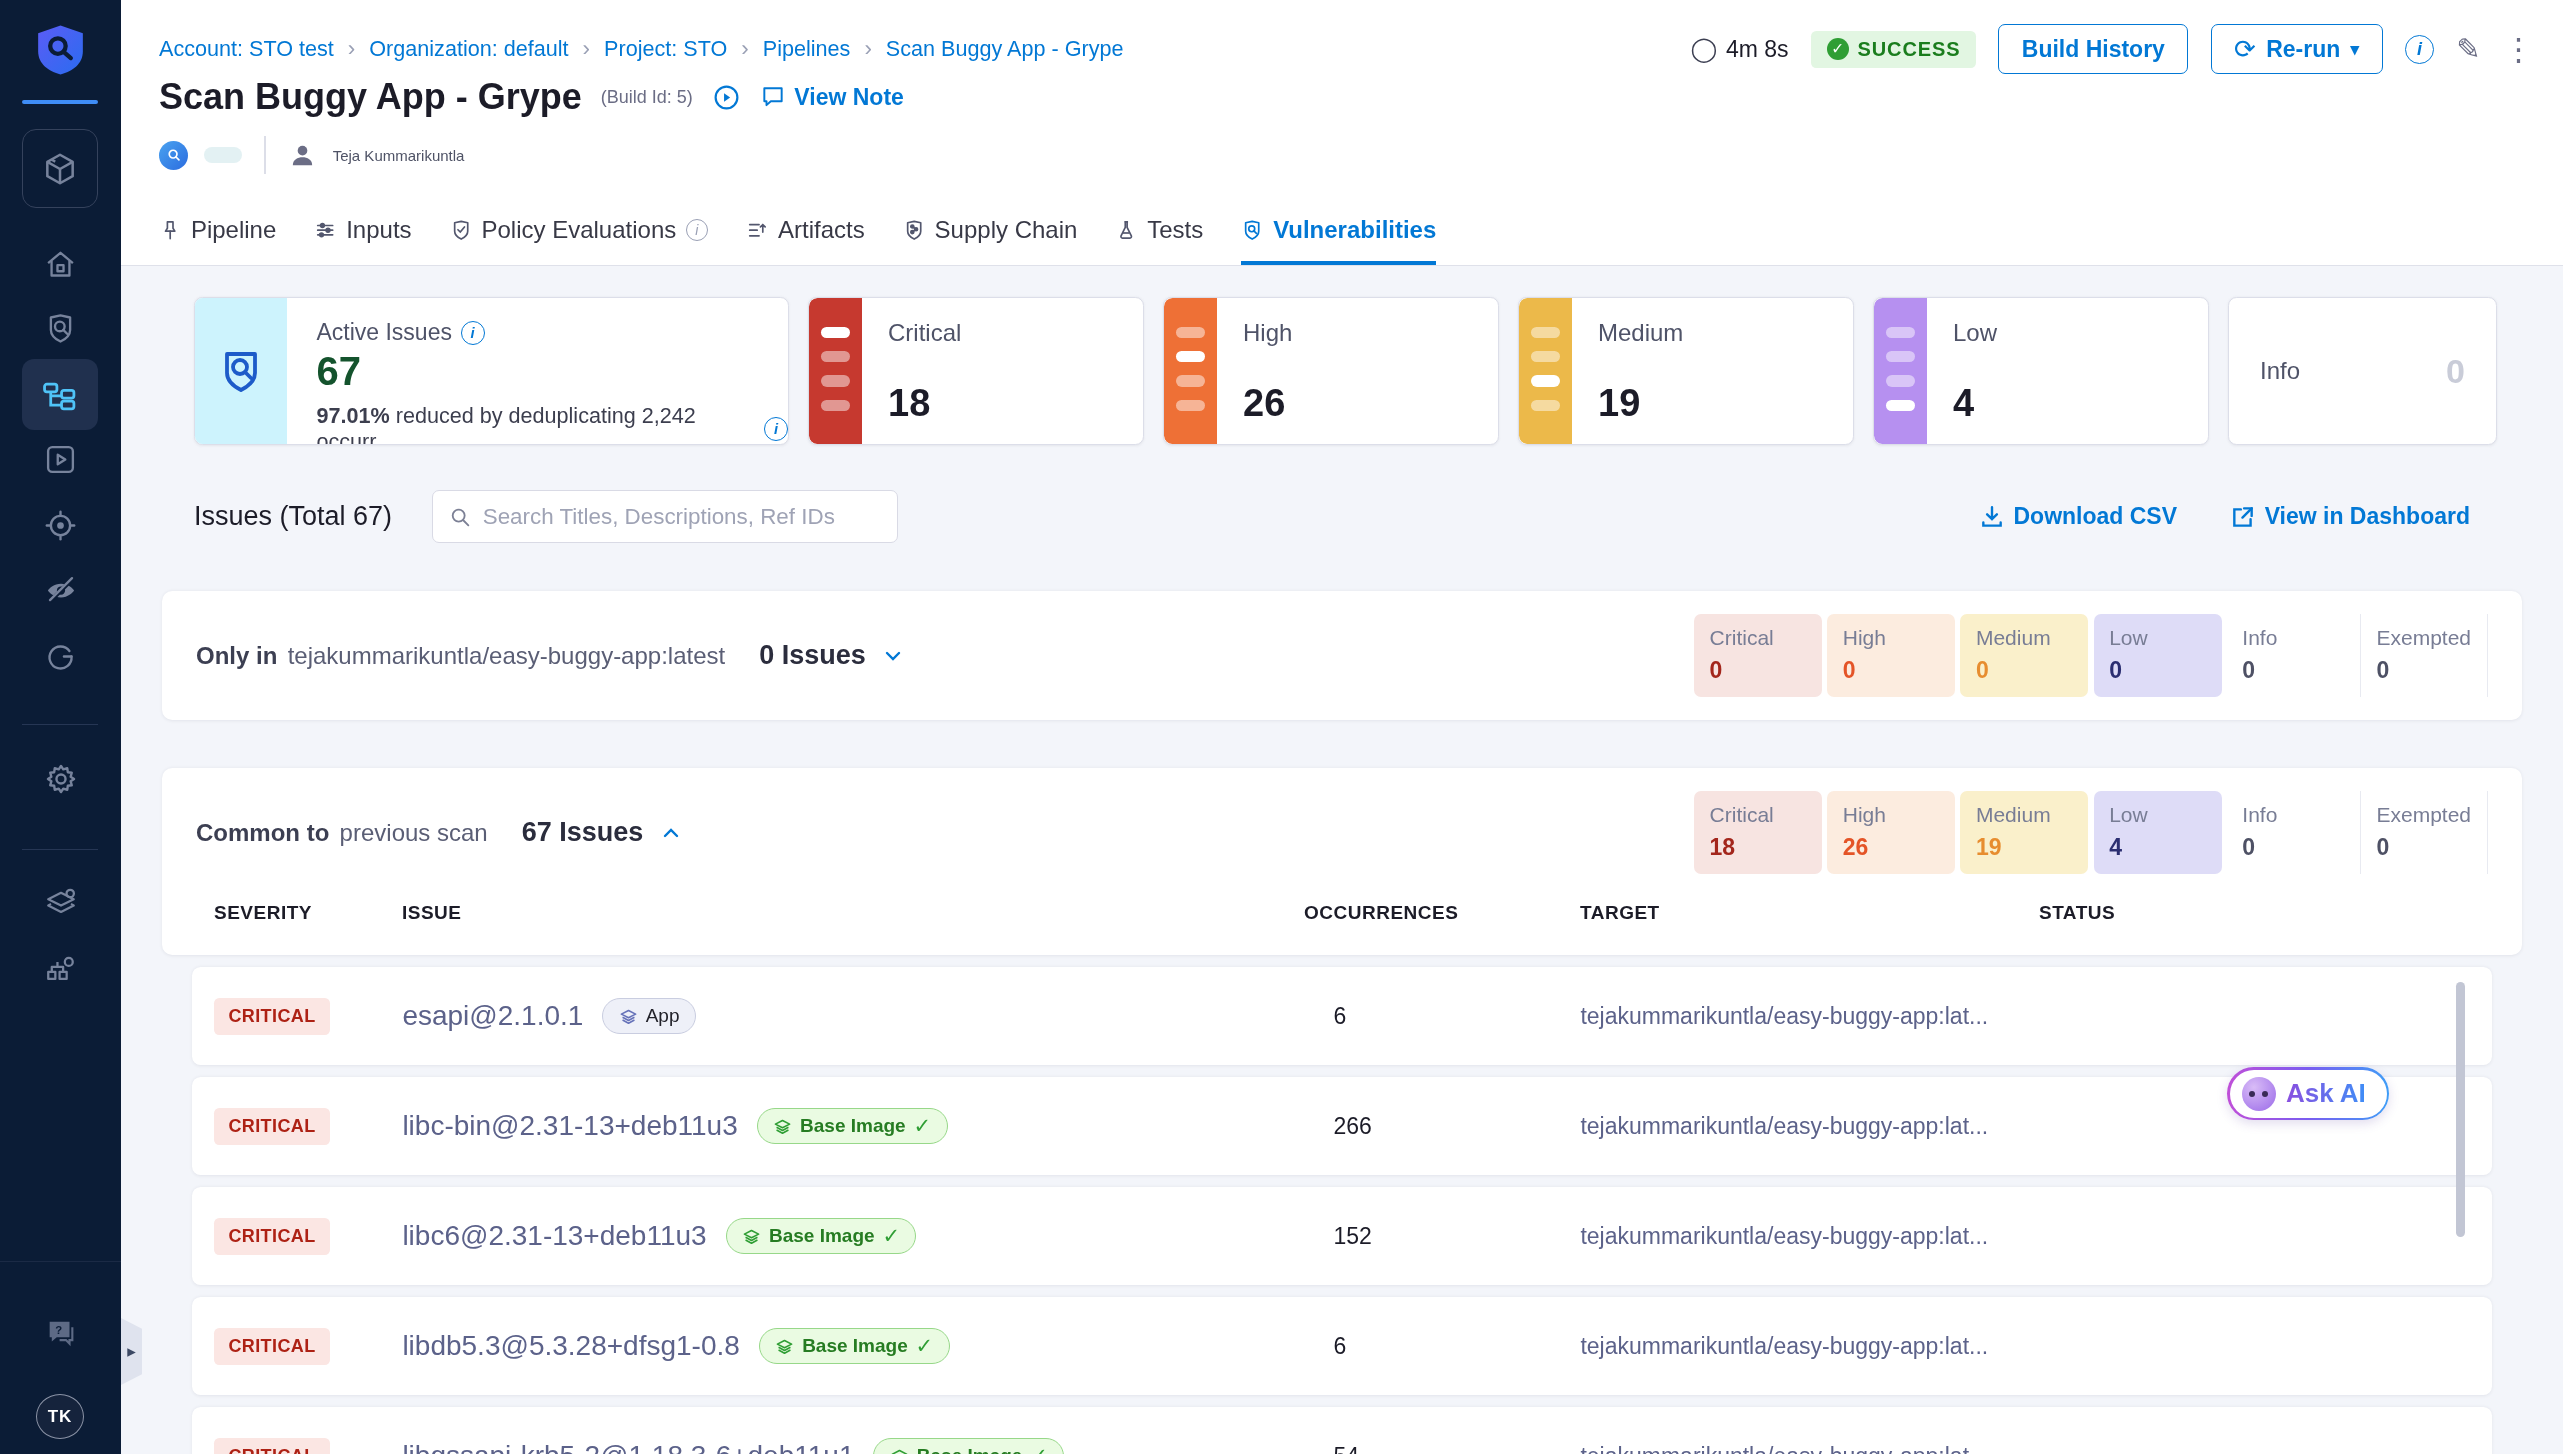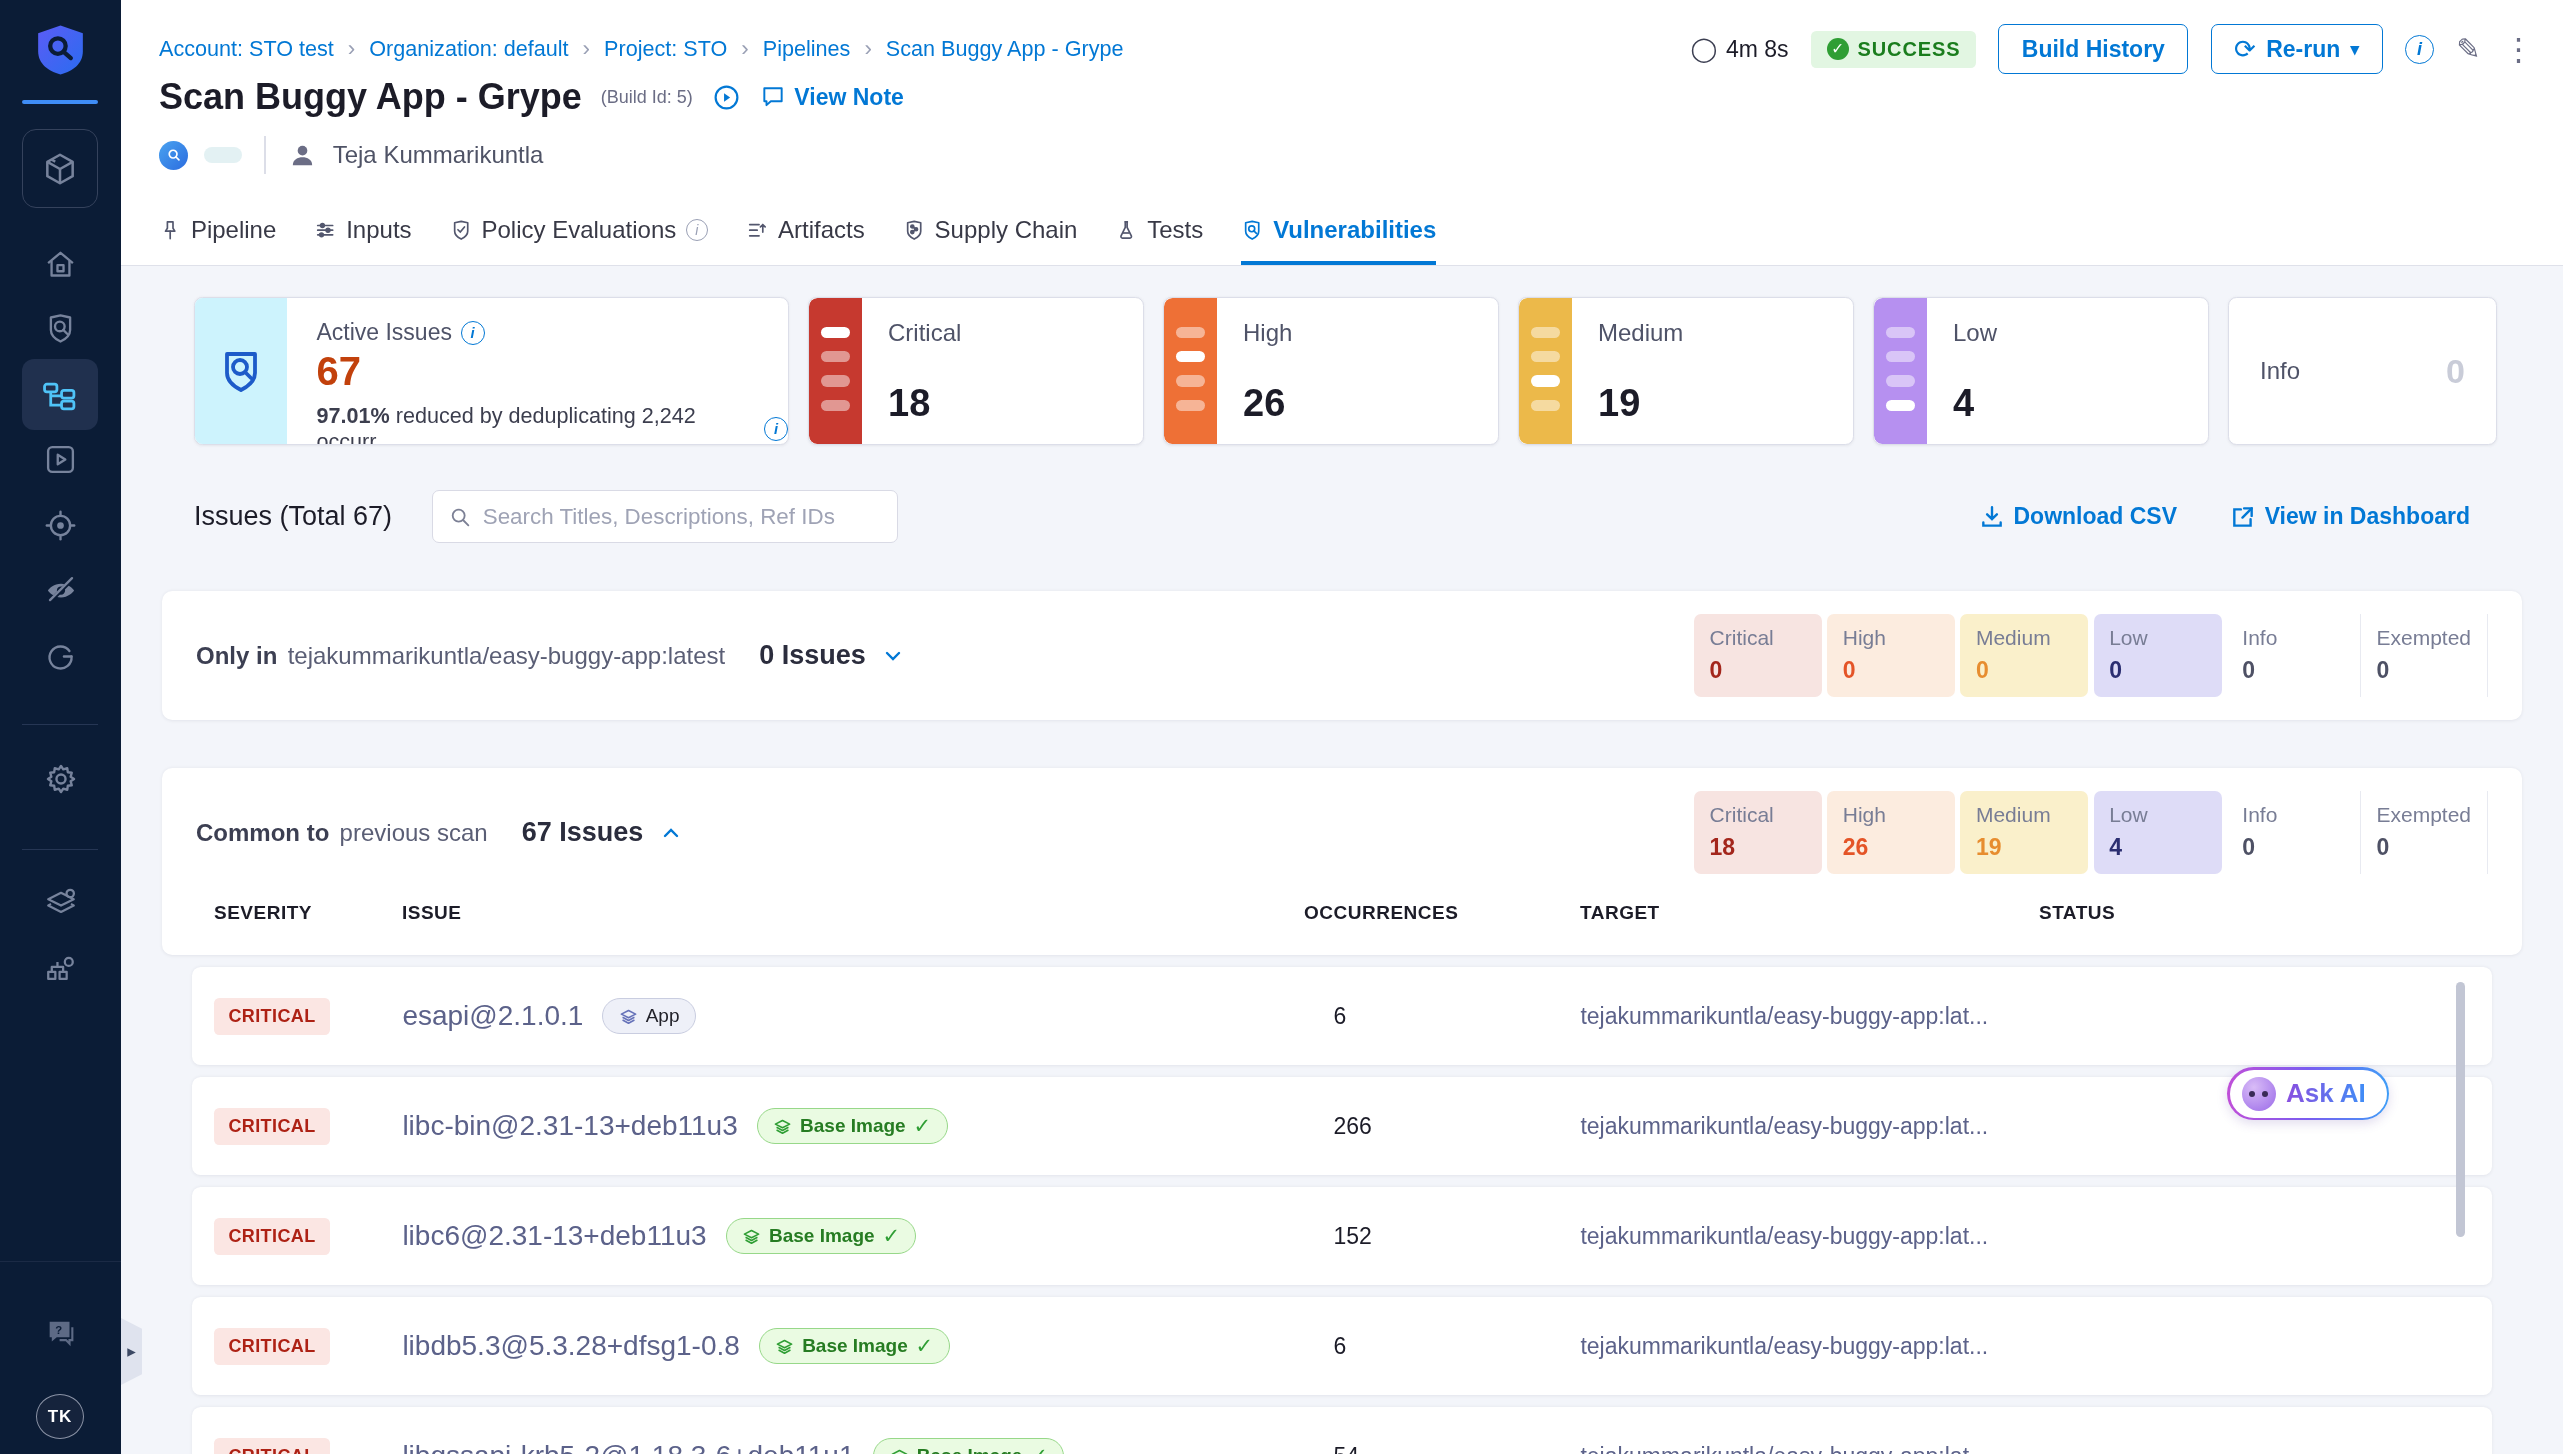--- a/index.html
+++ b/index.html
@@ -39,37 +39,37 @@
   .kebab { font-size:31px; color:#6b6d85; }
 
   .title-row { position:absolute; left:38px; top:76px; display:flex; align-items:center; gap:19px; }
   .page-title { font-size:36px; font-weight:bold; color:#1c1c28; }
   .build-id { font-size:18px; color:#6b6d85; }
   .icon-link { display:flex; align-items:center; gap:8.6px; color:#0278d5; font-size:23px; font-weight:bold; cursor:pointer; }
   .author-row { position:absolute; left:38px; top:136px; display:flex; align-items:center; gap:15.5px; }
   .stage-dot { width:29px; height:29px; border-radius:50%; background:linear-gradient(135deg,#4aa3f0,#2b6cdf); display:flex; align-items:center; justify-content:center; }
   .stage-pill { width:38px; height:15.5px; border-radius:8.6px; background:#e3f1f3; }
   .vdiv { width:1.7px; height:38px; background:#dcdee8; margin:0 7px; }
-  .author-name { font-size:24px; color:#4f5366; }
+  .author-name { font-size:15px; color:#4f5366; }
 
   .tabs { position:absolute; left:38px; bottom:0; display:flex; gap:38px; }
   .tab { display:flex; align-items:center; gap:9.5px; font-size:24px; color:#383946; padding-bottom:17px; border-bottom:4.3px solid transparent; cursor:pointer; }
   .tab.active { color:#0278d5; font-weight:bold; border-bottom-color:#0278d5; }
   .tab .info-mini { width:22.4px; height:22.4px; border:1.7px solid #9aa0b5; border-radius:50%; color:#9aa0b5; font-size:14px; display:flex; align-items:center; justify-content:center; font-style:italic; }
 
   
   .content { position:absolute; top:266px; left:0; right:0; bottom:0; background:#f3f5fa; overflow:hidden; }
 
   .cards-row { margin:31px 0 0 73px; display:flex; gap:19px; }
   .card { background:#fff; border:0.9px solid #dcdee9; border-radius:8.6px; box-shadow:0 0.9px 2.6px rgba(96,97,112,.10); height:148px; overflow:hidden; }
   .active-card { width:595px; display:flex; }
   .active-left { width:97px; background:#cdf3fd; display:flex; align-items:center; justify-content:center; }
   .active-body { padding:21px 0 0 29px; }
   .label-grey { font-size:23px; color:#4f5368; display:flex; align-items:center; gap:8.6px; }
-  .big-num { font-size:40px; font-weight:bold; color:#c2410c; margin-top:3.4px; }
+  .big-num { font-size:40px; font-weight:bold; color:#14532d; margin-top:3.4px; }
   .dedup { margin-top:8.6px; font-size:21.6px; color:#3c3e4e; display:flex; align-items:center; gap:8.6px; }
   .dedup b { font-weight:bold; }
   .info-blue { width:24px; height:24px; border:1.7px solid #0278d5; border-radius:50%; color:#0278d5; font-size:14.7px; font-style:italic; font-weight:bold; display:flex; align-items:center; justify-content:center; flex:none; }
 
   .sev-card { width:336px; display:flex; }
   .sev-bar { width:53px; border-radius:8.6px 0 0 8.6px; padding-top:29px; display:flex; flex-direction:column; align-items:center; gap:13px; }
   .sev-bar i { width:29px; height:11.2px; border-radius:6px; background:rgba(255,255,255,.48); }
   .c-critical .sev-bar { background:#c6392f; }
   .c-high .sev-bar { background:#ee7036; }
   .c-medium .sev-bar { background:#ecb94a; }

